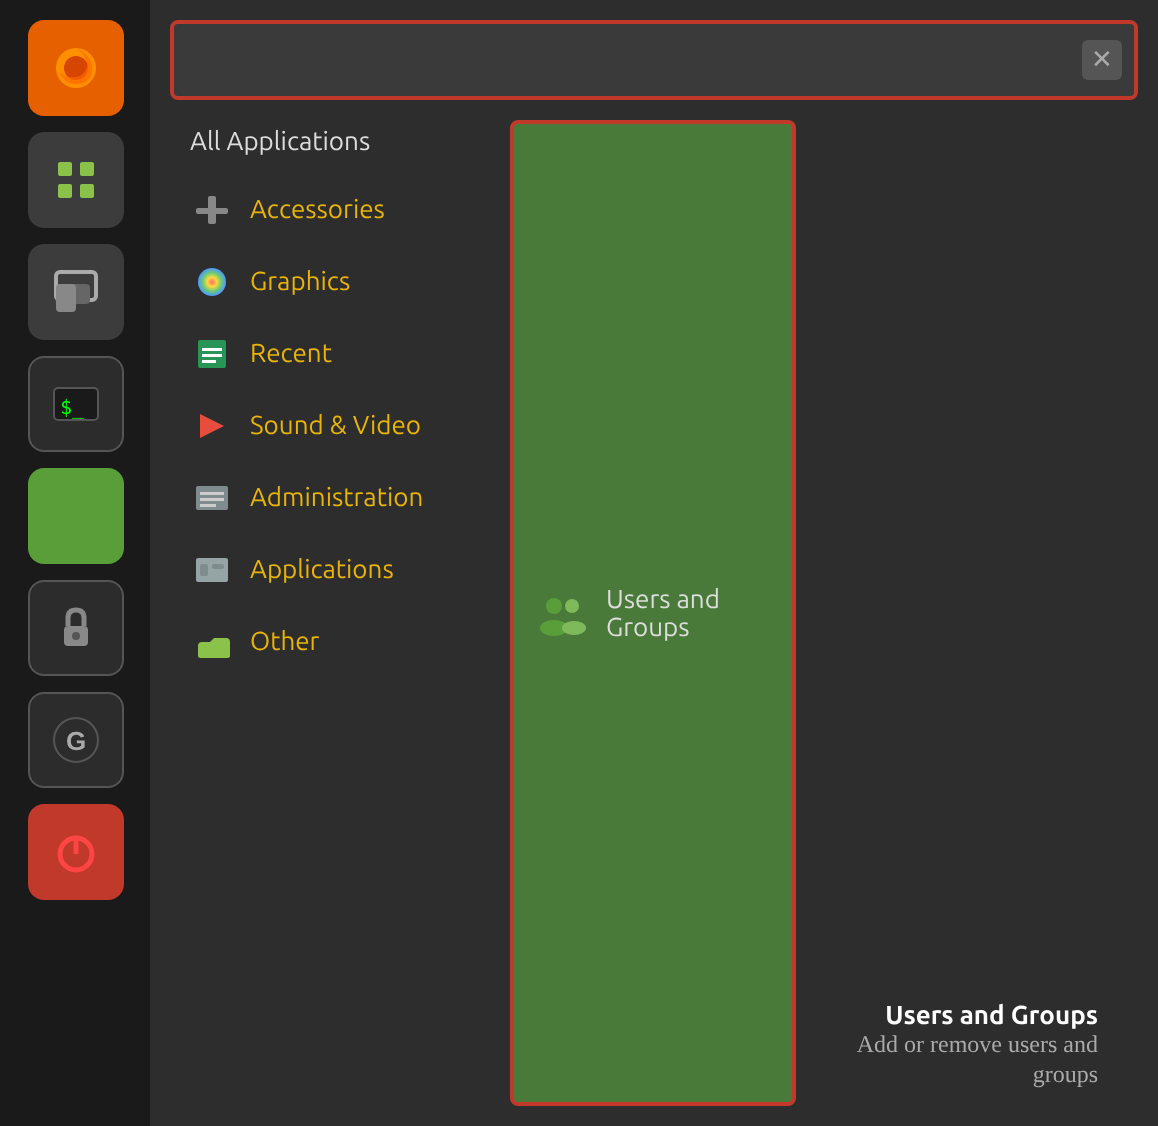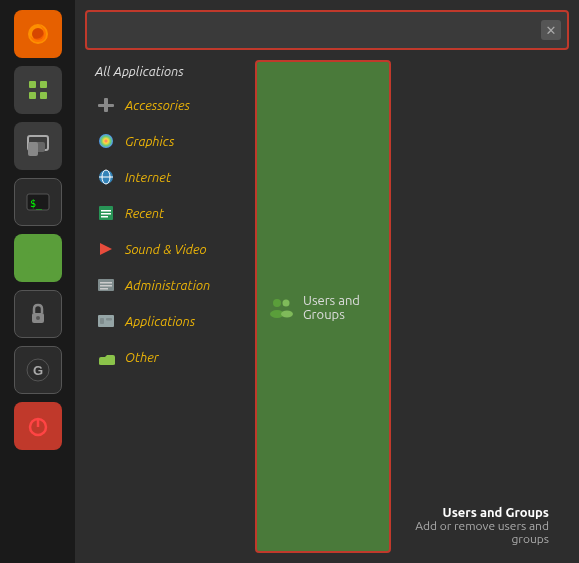--- a/index.html
+++ b/index.html
@@ -95,21 +95,20 @@
       flex: 1;
       gap: 0;
     }
 
     
     .categories {
       width: 160px;
       display: flex;
       flex-direction: column;
       gap: 2px;
-      font-style: italic;
     }
 
     .category-item {
       display: flex;
       align-items: center;
       gap: 8px;
       padding: 6px 10px;
       color: #eab308;
       font-size: 13px;
       cursor: pointer;
@@ -175,20 +174,21 @@
 
     .info-title {
       color: #fff;
       font-size: 13px;
       font-weight: bold;
     }
 
     .info-desc {
       color: #aaa;
       font-size: 12px;
+      font-family: Liberation Serif, serif;
     }
 
     
     svg { display: block; }
   </style>
 </head>
 <body>
 
 <div class="sidebar">
   <div class="sidebar-icon firefox" title="Firefox">
@@ -278,30 +278,20 @@
                 <stop offset="33%" stop-color="#ffd93d"></stop>
                 <stop offset="66%" stop-color="#6bcb77"></stop>
                 <stop offset="100%" stop-color="#4d96ff"></stop>
               </radialGradient>
             </defs>
           </svg>
         </div>
         <span>Graphics</span>
       </div>
 
-      <div class="category-item">
-        <div class="cat-icon">
-          <svg width="20" height="20" viewBox="0 0 20 20">
-            <circle cx="10" cy="10" r="7" fill="#3498db" opacity="0.8"></circle>
-            <ellipse cx="10" cy="10" rx="4" ry="7" fill="none" stroke="#fff" stroke-width="1"></ellipse>
-            <line x1="3" y1="10" x2="17" y2="10" stroke="#fff" stroke-width="1"></line>
-          </svg>
-        </div>
-        <span>Internet</span>
-      </div>
 
       <div class="category-item">
         <div class="cat-icon">
           <svg width="20" height="20" viewBox="0 0 20 20">
             <rect x="3" y="3" width="14" height="14" rx="1" fill="#27ae60" opacity="0.8"></rect>
             <rect x="5" y="7" width="10" height="1.5" fill="#fff"></rect>
             <rect x="5" y="10" width="10" height="1.5" fill="#fff"></rect>
             <rect x="5" y="13" width="7" height="1.5" fill="#fff"></rect>
           </svg>
         </div>

